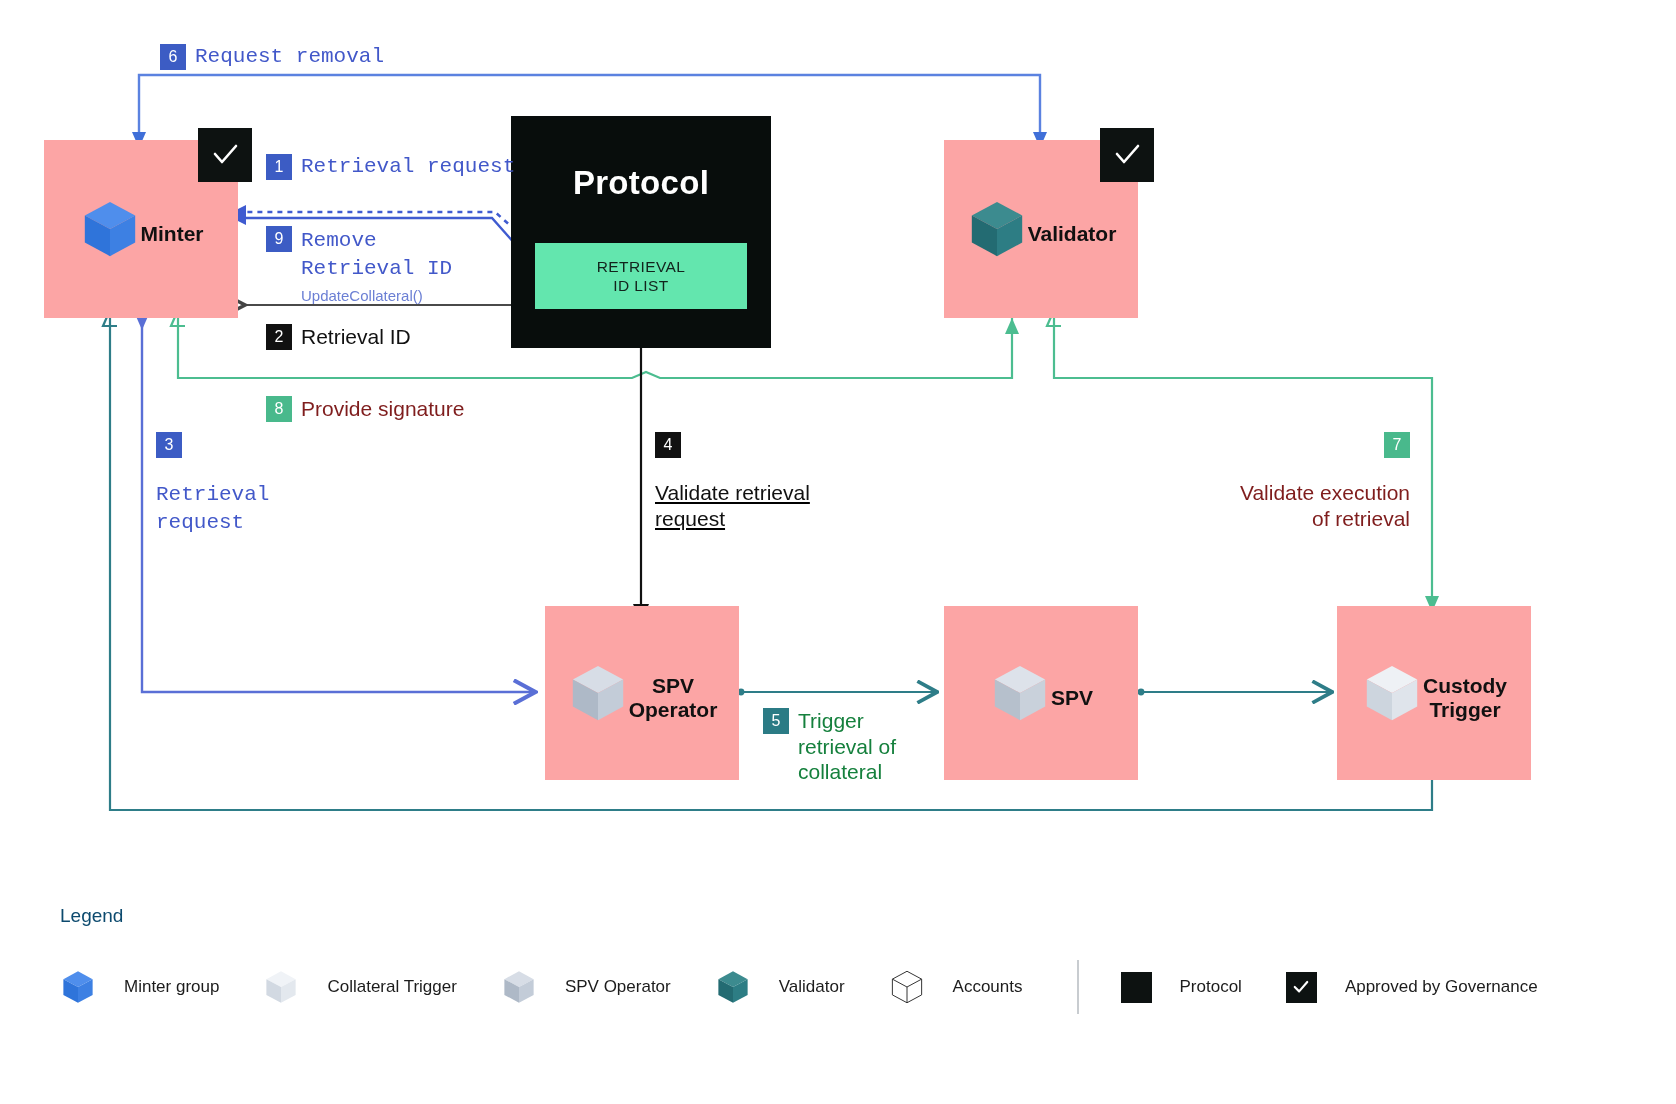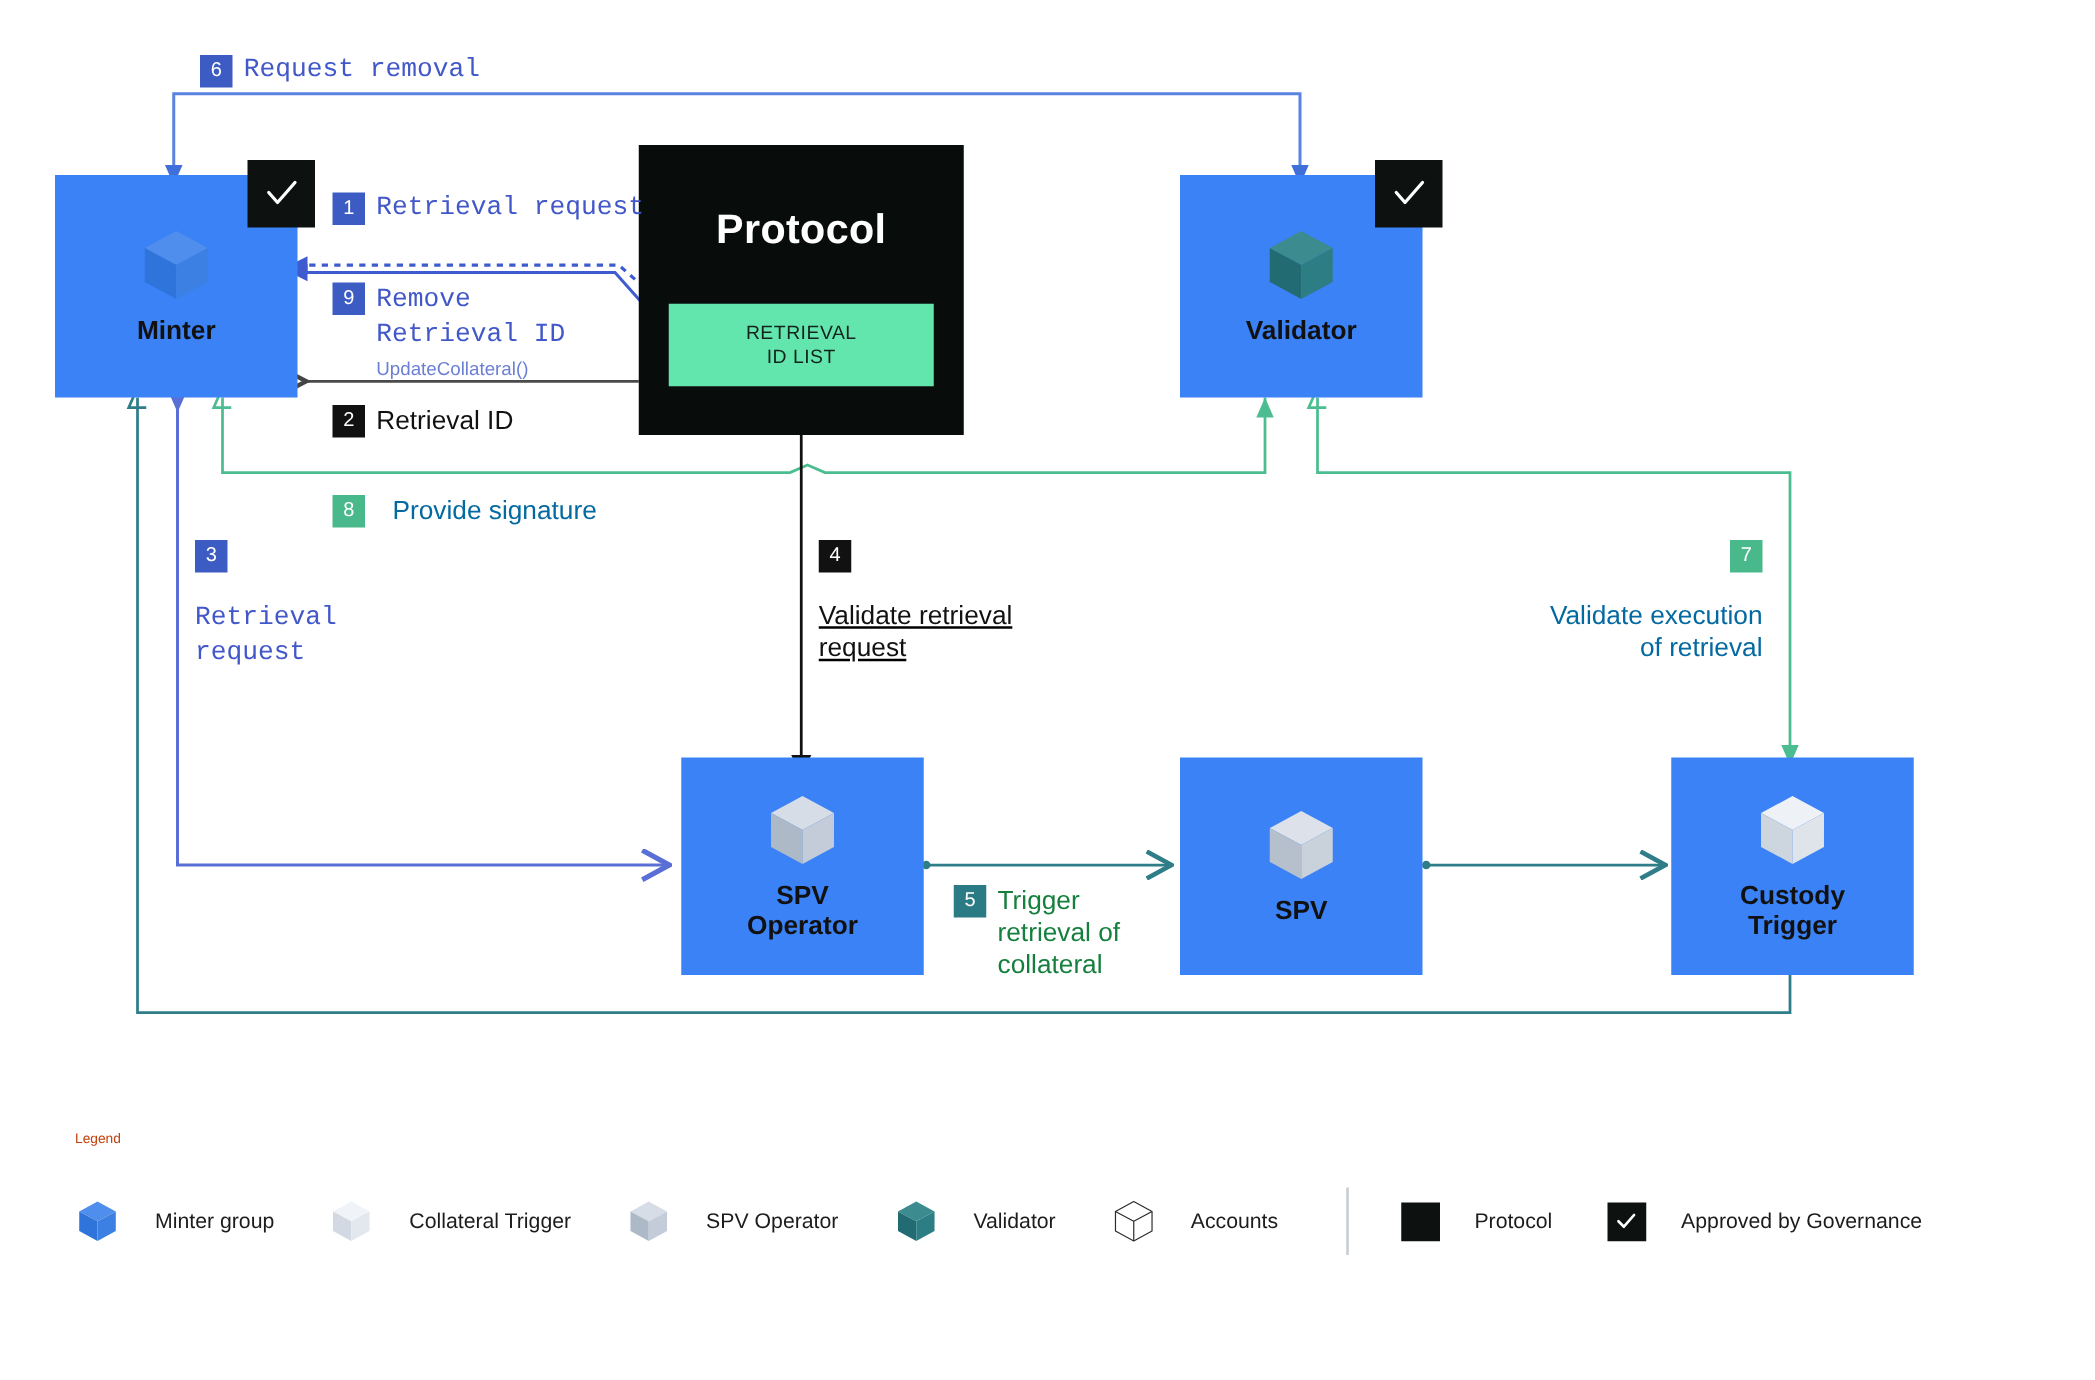--- a/index.html
+++ b/index.html
@@ -1,46 +1,46 @@
 <!DOCTYPE html>
 <html><head>
 <meta charset="utf-8">
 <style>
   html,body{margin:0;padding:0;background:#ffffff;}
   body{width:1676px;height:1104px;font-family:"Liberation Sans",sans-serif;position:relative;overflow:hidden;}
   #stage{position:absolute;left:0;top:0;width:1676px;height:1104px;}
   svg.wires{position:absolute;left:0;top:0;width:1676px;height:1104px;pointer-events:none;}
 
-  .node{position:absolute;background:#3b82f6;display:flex;flex-direction:column;align-items:center;justify-content:center;}
+  .node{position:absolute;background:#fca5a5;display:flex;align-items:center;justify-content:center;}
   .node .cube{width:62px;height:62px;}
   .node .nlabel{font-size:21px;font-weight:bold;color:#111;text-align:center;line-height:1.12;margin-top:10px;}
 
   .protocol{position:absolute;background:#080d0c;}
   .protocol .ptitle{color:#fff;font-size:33px;font-weight:bold;text-align:center;letter-spacing:.3px;}
   .idlist{position:absolute;background:#63e6ae;display:flex;align-items:center;justify-content:center;}
   .idlist span{font-size:15.5px;color:#12231c;text-align:center;line-height:1.25;letter-spacing:.4px;}
 
   .gov{position:absolute;background:#0d1211;display:flex;align-items:center;justify-content:center;}
 
   .badge{display:inline-flex;align-items:center;justify-content:center;width:26px;height:26px;font-size:16px;color:#fff;vertical-align:middle;flex:none;}
   .b-blue{background:#3c5cc4;}
   .b-black{background:#111;}
   .b-green{background:#49b98c;}
   .b-teal{background:#2b7b85;}
 
   .lbl{position:absolute;display:flex;align-items:flex-start;gap:9px;font-size:21px;line-height:1.22;}
   .lbl.col{flex-direction:column;gap:4px;}
   .t-blue{color:#4258c9;font-family:Liberation Mono, monospace;}
   .t-black{color:#111;}
-  .t-green{color:#0369a1;margin-left:13px;}
+  .t-green{color:#7f1d1d;}
   .t-teal{color:#15803d;}
   .sub{font-size:15px;color:#6b7fd4;}
 
   .legend{position:absolute;left:60px;top:905px;width:1560px;}
-  .legend-title{font-size:11px;color:#c2410c;}
+  .legend-title{font-size:19px;color:#0c4a6e;}
   .legend-row{display:flex;align-items:center;margin-top:33px;}
   .litem{display:flex;align-items:center;gap:28px;margin-right:44px;}
   .litem .ltext{font-size:17px;color:#1c1c1c;white-space:nowrap;}
   .lcube{width:36px;height:36px;flex:none;}
   .divider{width:2px;height:54px;background:#c8ccd0;margin:0 42px 0 10px;flex:none;}
   .sqblk{width:31px;height:31px;background:#0d1211;flex:none;}
   .sqchk{width:31px;height:31px;background:#0d1211;flex:none;display:flex;align-items:center;justify-content:center;}
 </style>
 </head>
 <body>

